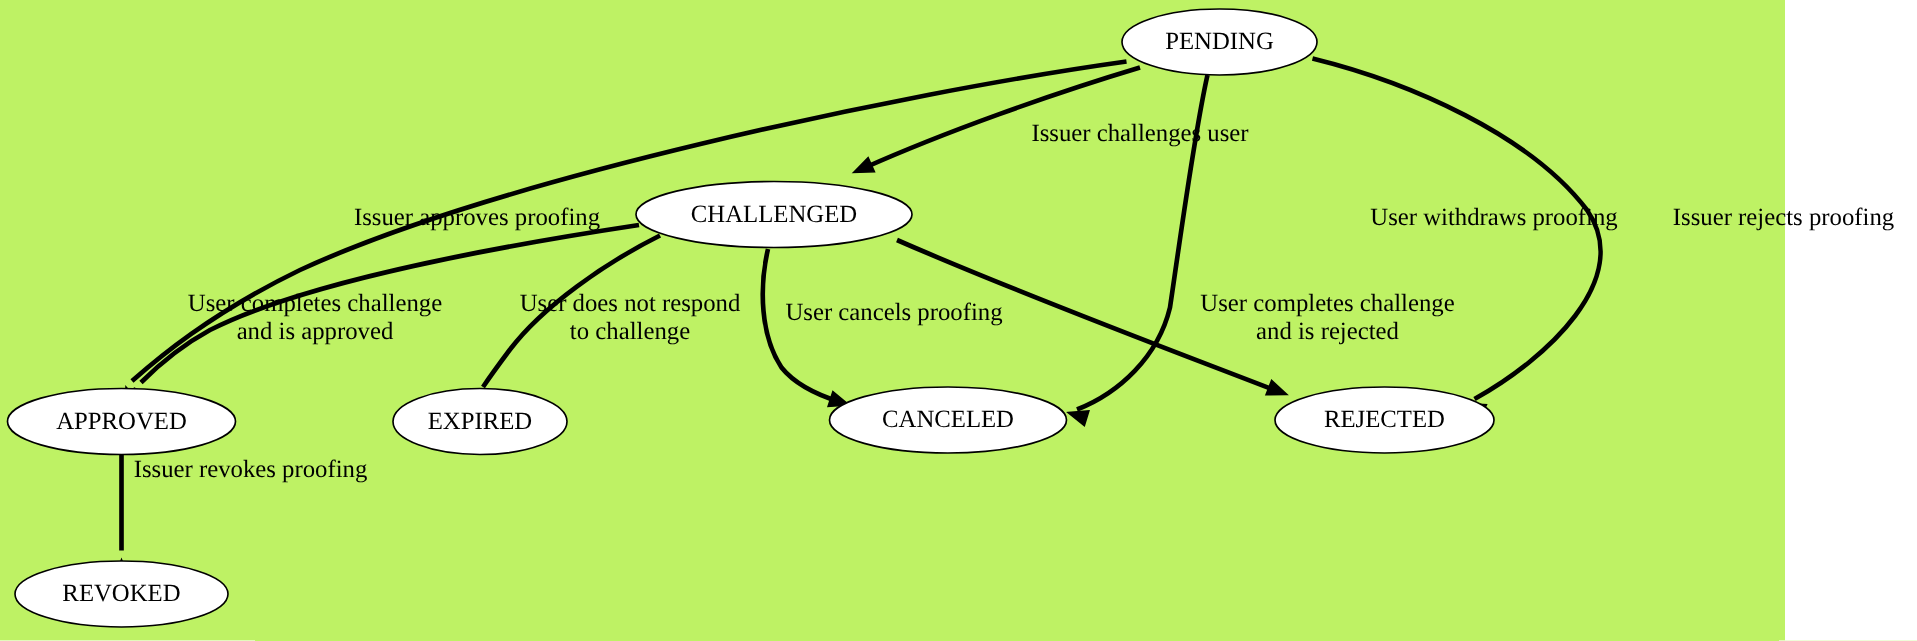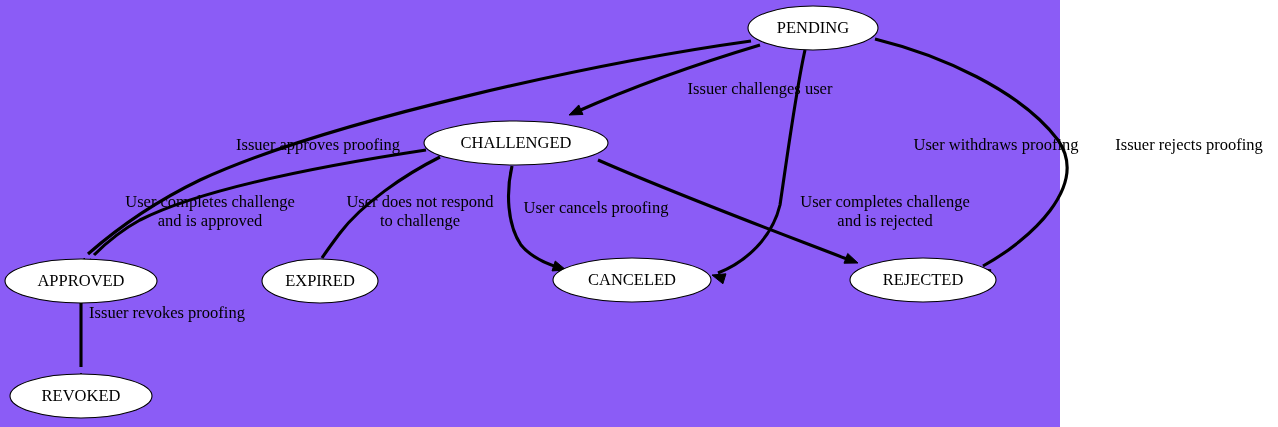--- a/index.html
+++ b/index.html
@@ -9,23 +9,23 @@
     background: #ffffff;
   }
   body {
     width: 1278px;
     height: 427px;
     font-family: "Liberation Serif", serif;
     overflow: hidden;
   }
   #diagram-root {
     position: relative;
-    width: 1060px;
+    width: 1190px;
     height: 427px;
-    background: #8b5cf6;
+    background: #bef264;
   }
   svg#state-graph {
     display: block;
     width: 1278px;
     height: 427px;
   }
   .node-ellipse {
     fill: #ffffff;
     stroke: #000000;
     stroke-width: 1.1;

